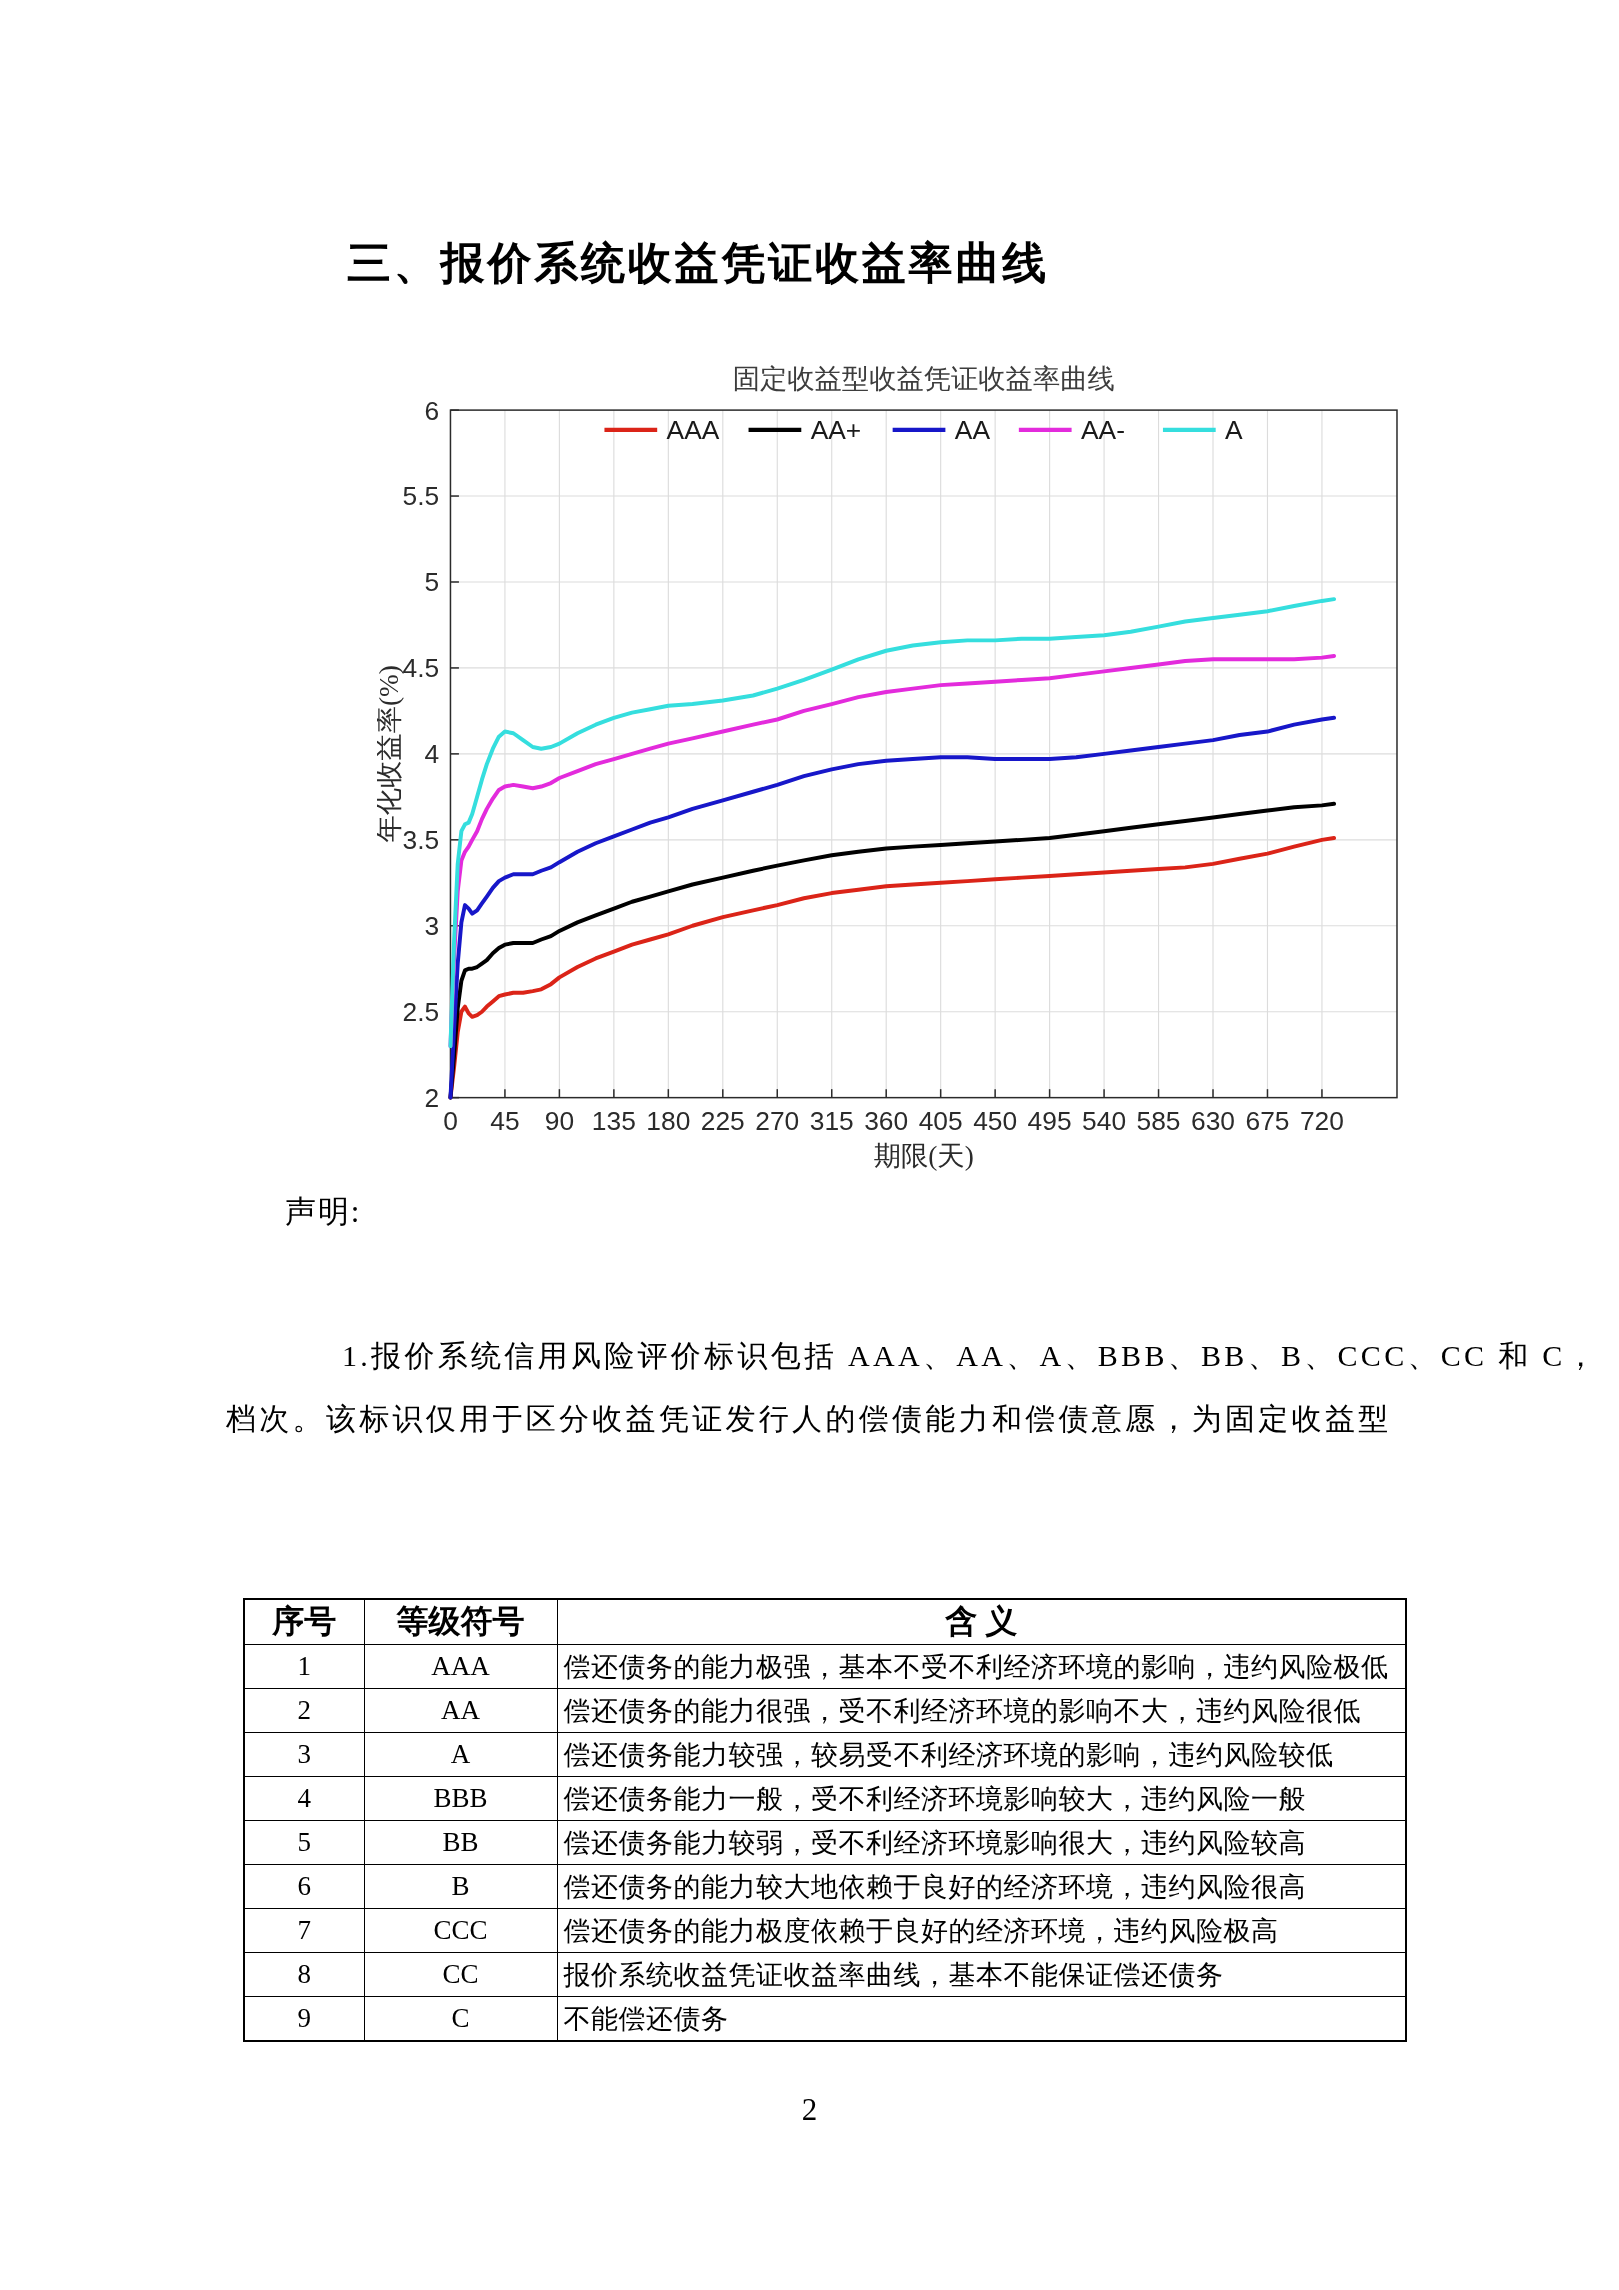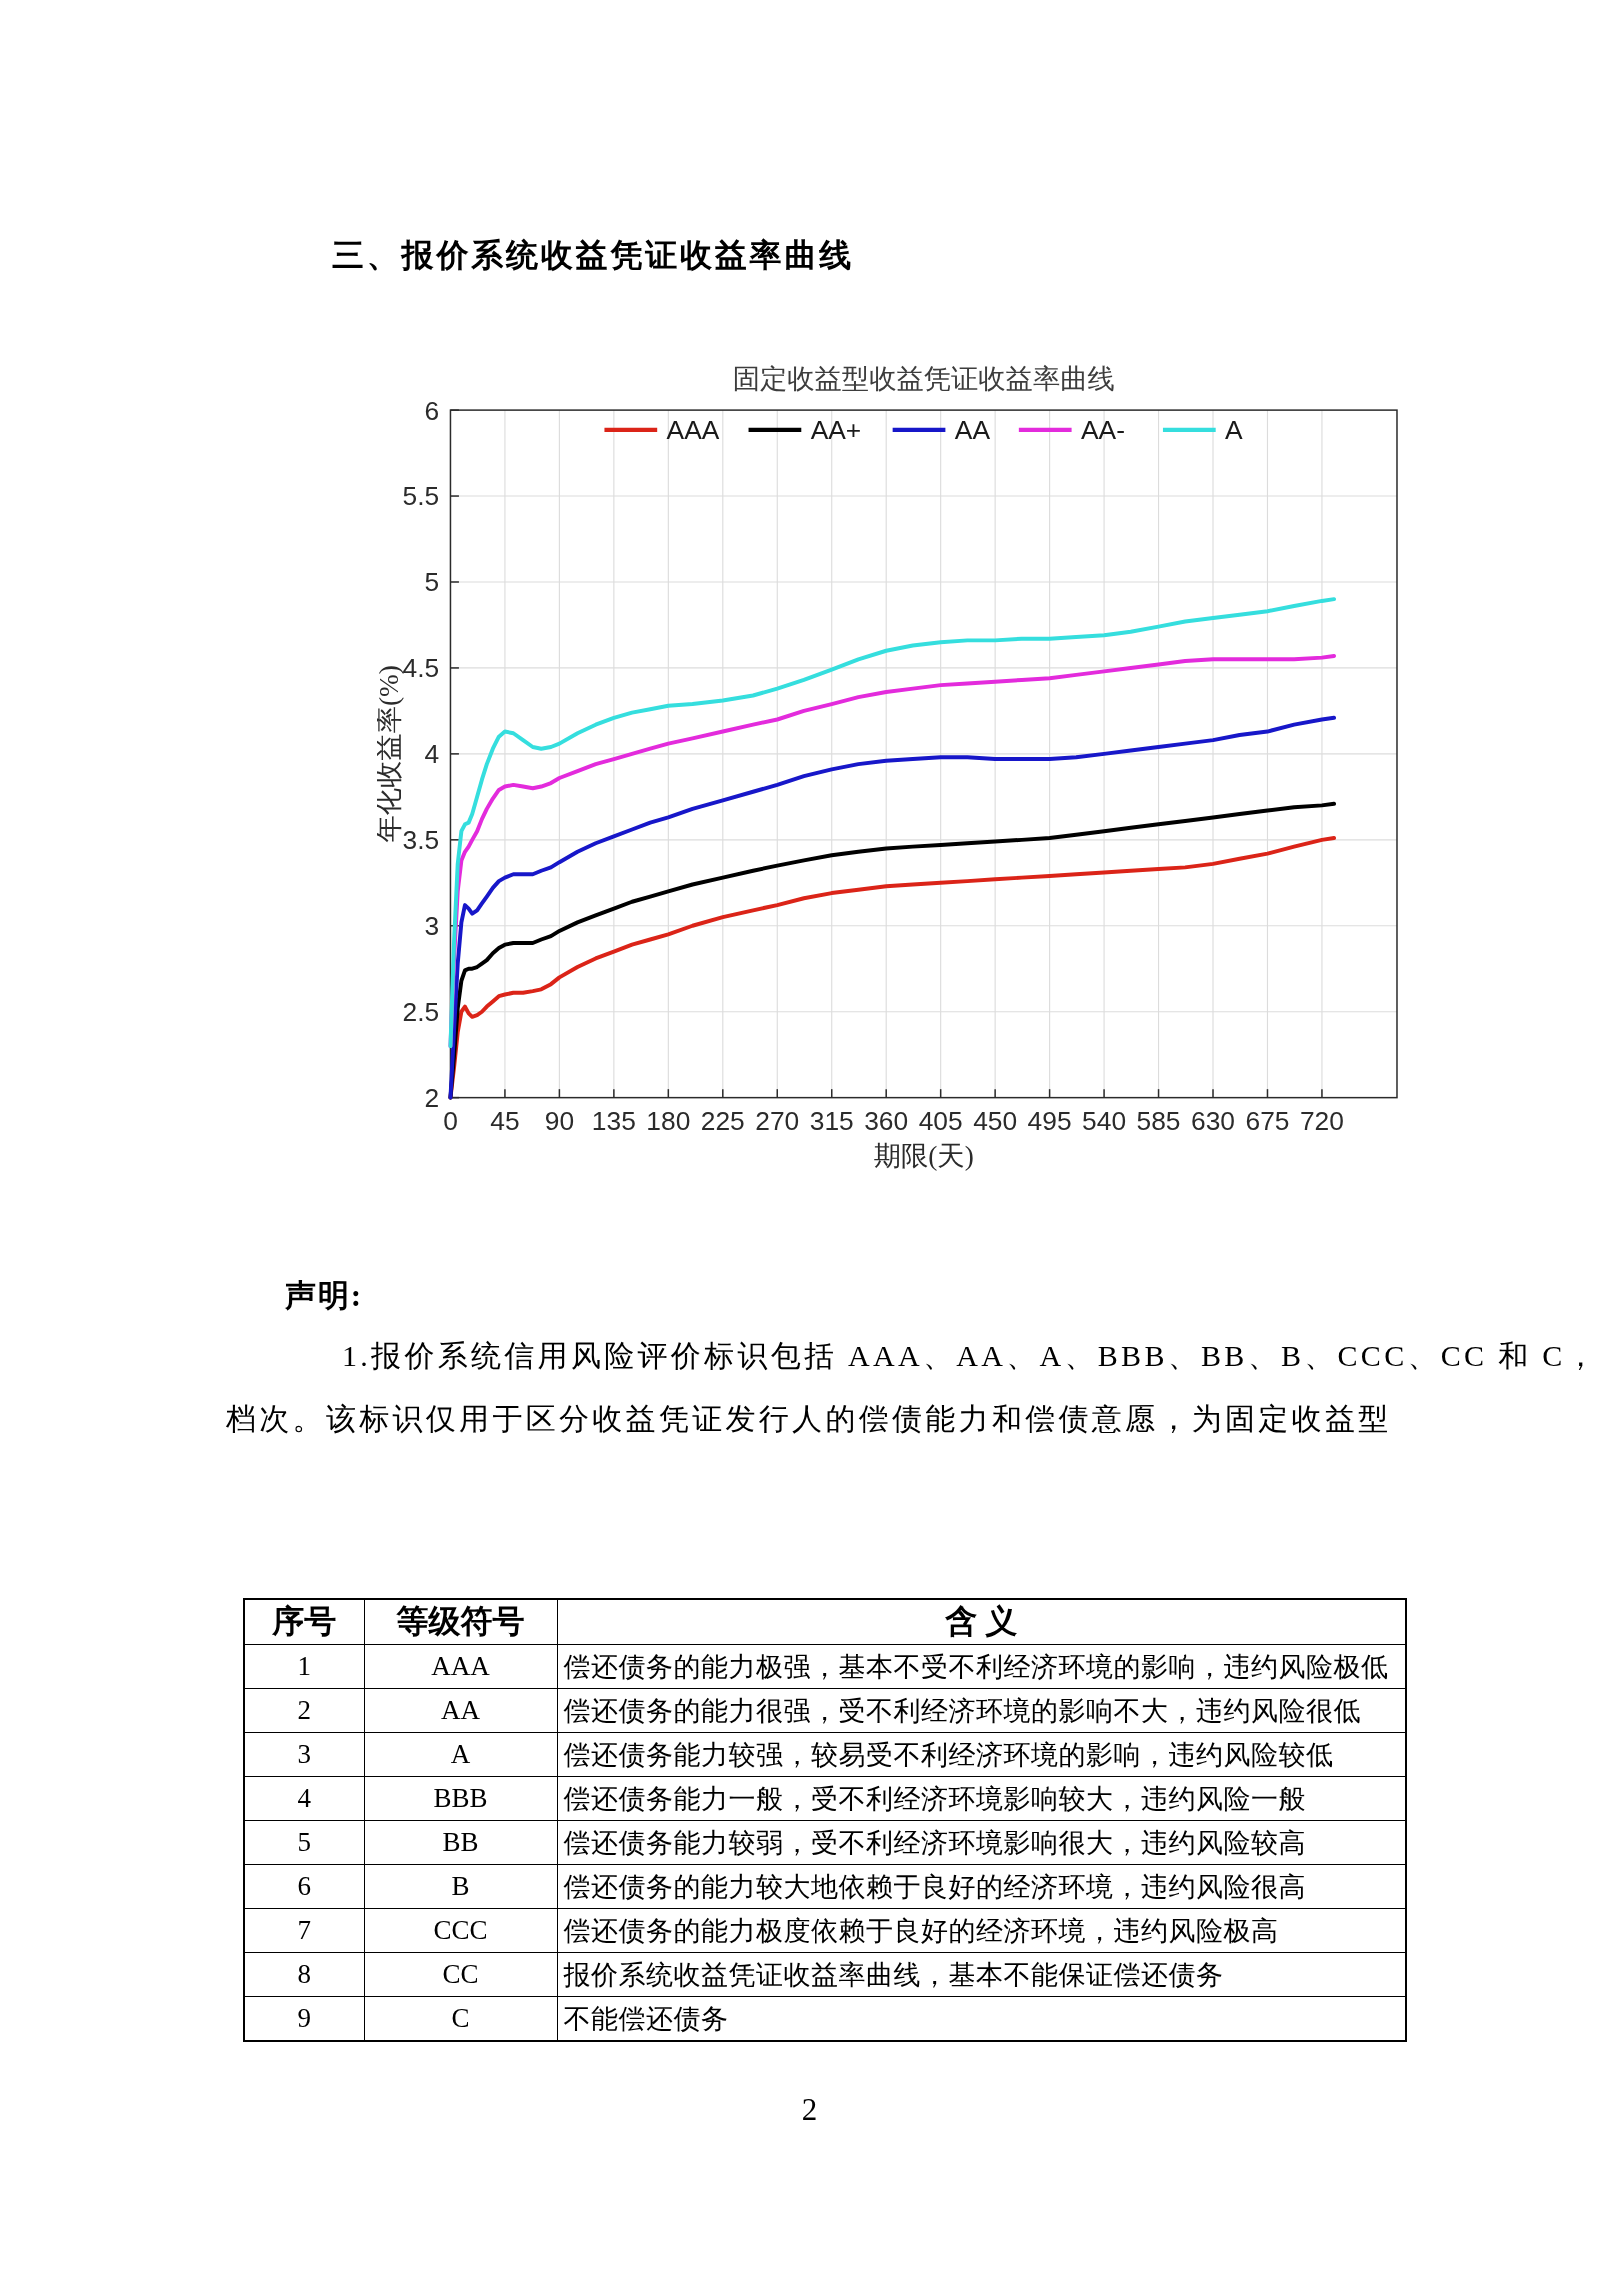--- a/index.html
+++ b/index.html
@@ -6,29 +6,29 @@
   .page{
     position:relative;
     width:1620px;height:2291px;
     background:#ffffff;
     font-family:"Liberation Serif", serif;
     color:#000;
     overflow:hidden;
     margin:0 auto;
   }
   .doc-heading{
-    position:absolute;left:332px;top:234px;
-    font-size:32px;font-weight:bold;letter-spacing:2.8px;
+    position:absolute;left:347px;top:234px;
+    font-size:44px;font-weight:bold;letter-spacing:2.8px;
     font-family:Liberation Sans, sans-serif;
   }
   .chart-wrap{position:absolute;left:377px;top:363px;width:1036px;height:810px;}
   .chart-wrap svg{display:block;width:1036px;height:810px;}
   .decl-heading{
-    position:absolute;left:285px;top:1275px;
-    font-size:31px;font-weight:bold;letter-spacing:1.9px;
+    position:absolute;left:285px;top:1191px;
+    font-size:31px;font-weight:normal;letter-spacing:1.9px;
   }
   .para{
     position:absolute;left:226px;top:1324px;width:1182px;
     font-size:30px;letter-spacing:3.3px;
   }
   .para .line{height:63px;line-height:63px;white-space:nowrap;}
   .para .line.first{padding-left:116px;}
   .rating-table{
     position:absolute;left:243px;top:1598px;
     border-collapse:collapse;table-layout:fixed;

